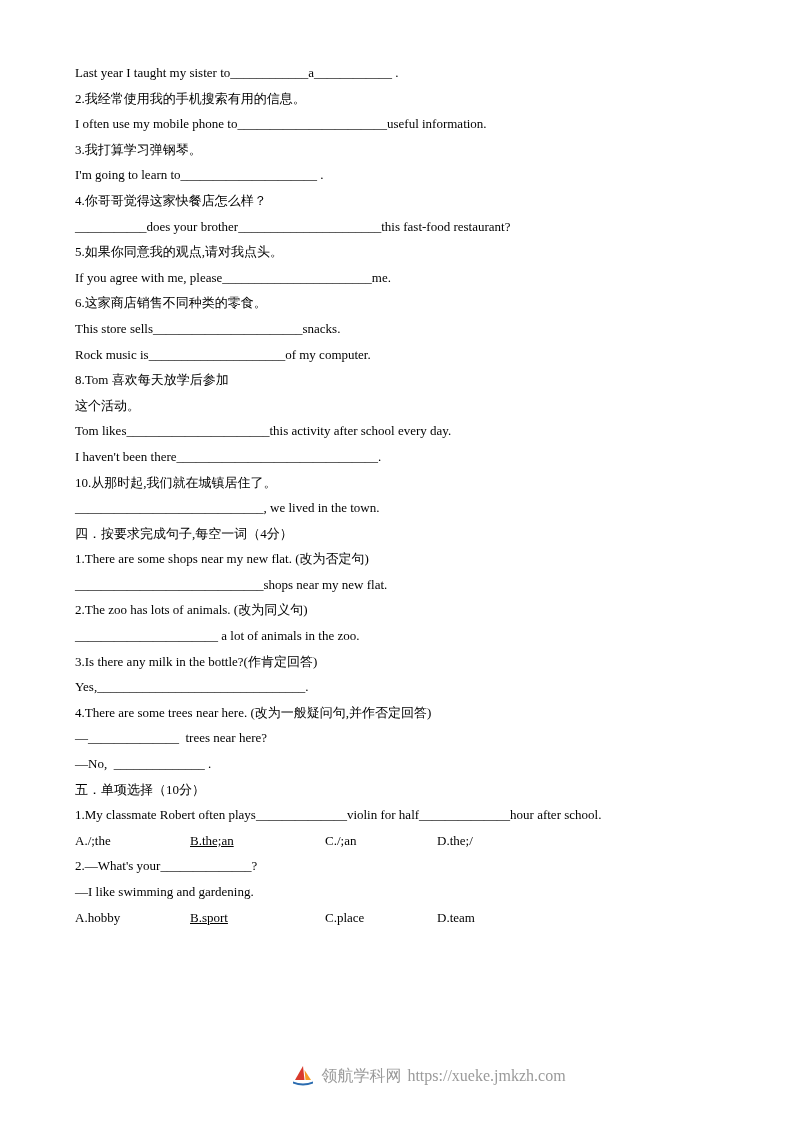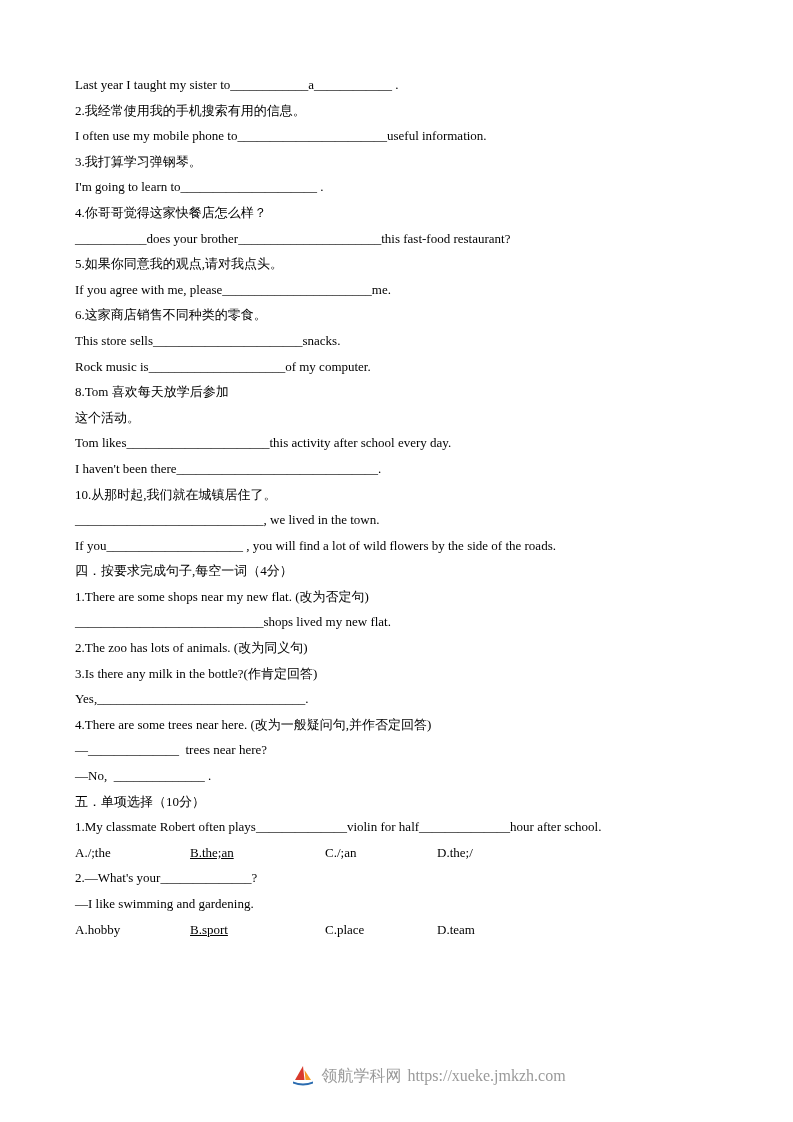--- a/index.html
+++ b/index.html
@@ -11,21 +11,21 @@
     position: relative;
     width: 793px;
     height: 1122px;
     overflow: hidden;
     font-family: "Liberation Serif", "DejaVu Serif", serif;
     color: #000000;
   }
   .doc {
     position: absolute;
     left: 75px;
-    top: 72px;
+    top: 60px;
     width: 660px;
     font-size: 13px;
   }
   .line {
     height: 25.6px;
     line-height: 25.6px;
     white-space: pre;
   }
   .line.heading {
     font-family: "Liberation Serif", "DejaVu Serif", serif;
@@ -71,25 +71,25 @@
     <div class="line en">If you agree with me, please_______________________me.</div>
     <div class="line cn">6.这家商店销售不同种类的零食。</div>
     <div class="line en">This store sells_______________________snacks.</div>
     <div class="line en">Rock music is_____________________of my computer.</div>
     <div class="line cn">8.Tom 喜欢每天放学后参加</div>
     <div class="line cn">这个活动。</div>
     <div class="line en">Tom likes______________________this activity after school every day.</div>
     <div class="line en">I haven't been there_______________________________.</div>
     <div class="line cn">10.从那时起,我们就在城镇居住了。</div>
     <div class="line en">_____________________________, we lived in the town.</div>
-    <div class="line en">If you_____________________ , you will find a lot of wild flowers by the side of the roads.</div>
     <div class="line heading">四．按要求完成句子,每空一词（4分）</div>
     <div class="line en">1.There are some shops near my new flat. (改为否定句)</div>
-    <div class="line en">_____________________________shops lived my new flat.</div>
+    <div class="line en">_____________________________shops near my new flat.</div>
     <div class="line en">2.The zoo has lots of animals. (改为同义句)</div>
+    <div class="line en">______________________ a lot of animals in the zoo.</div>
     <div class="line en">3.Is there any milk in the bottle?(作肯定回答)</div>
     <div class="line en">Yes,________________________________.</div>
     <div class="line en">4.There are some trees near here. (改为一般疑问句,并作否定回答)</div>
     <div class="line en">—______________  trees near here?</div>
     <div class="line en">—No,  ______________ .</div>
     <div class="line heading">五．单项选择（10分）</div>
     <div class="line en">1.My classmate Robert often plays______________violin for half______________hour after school.</div>
     <div class="line choices"><span class="opt opt-0">A./;the</span><span class="opt opt-1">B.the;an</span><span class="opt opt-2">C./;an</span><span class="opt opt-3">D.the;/</span></div>
     <div class="line en">2.—What's your______________?</div>
     <div class="line en">—I like swimming and gardening.</div>

